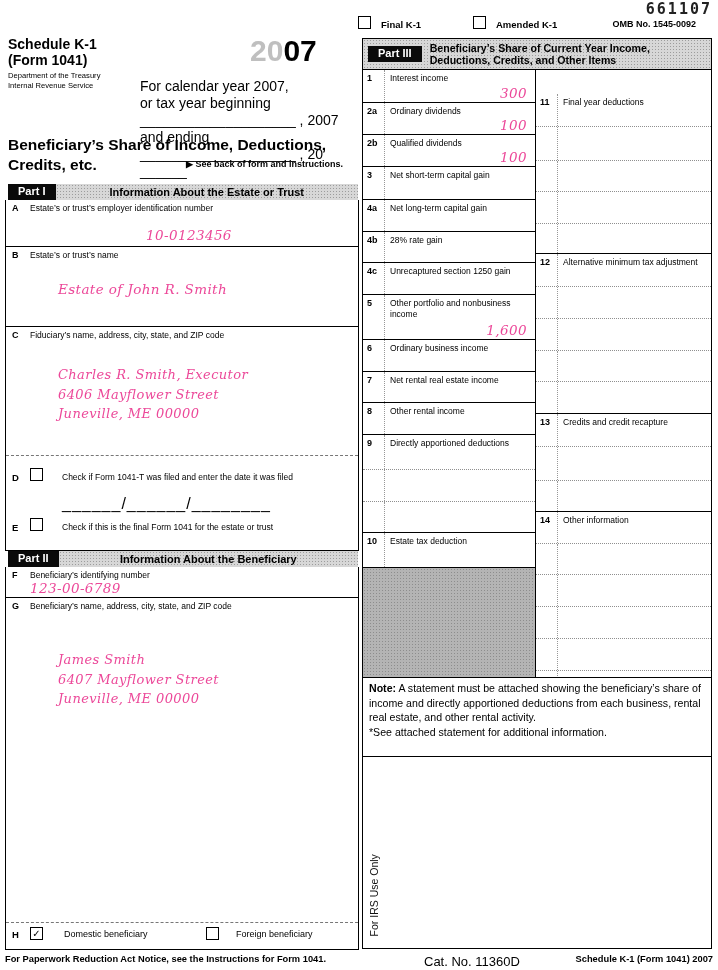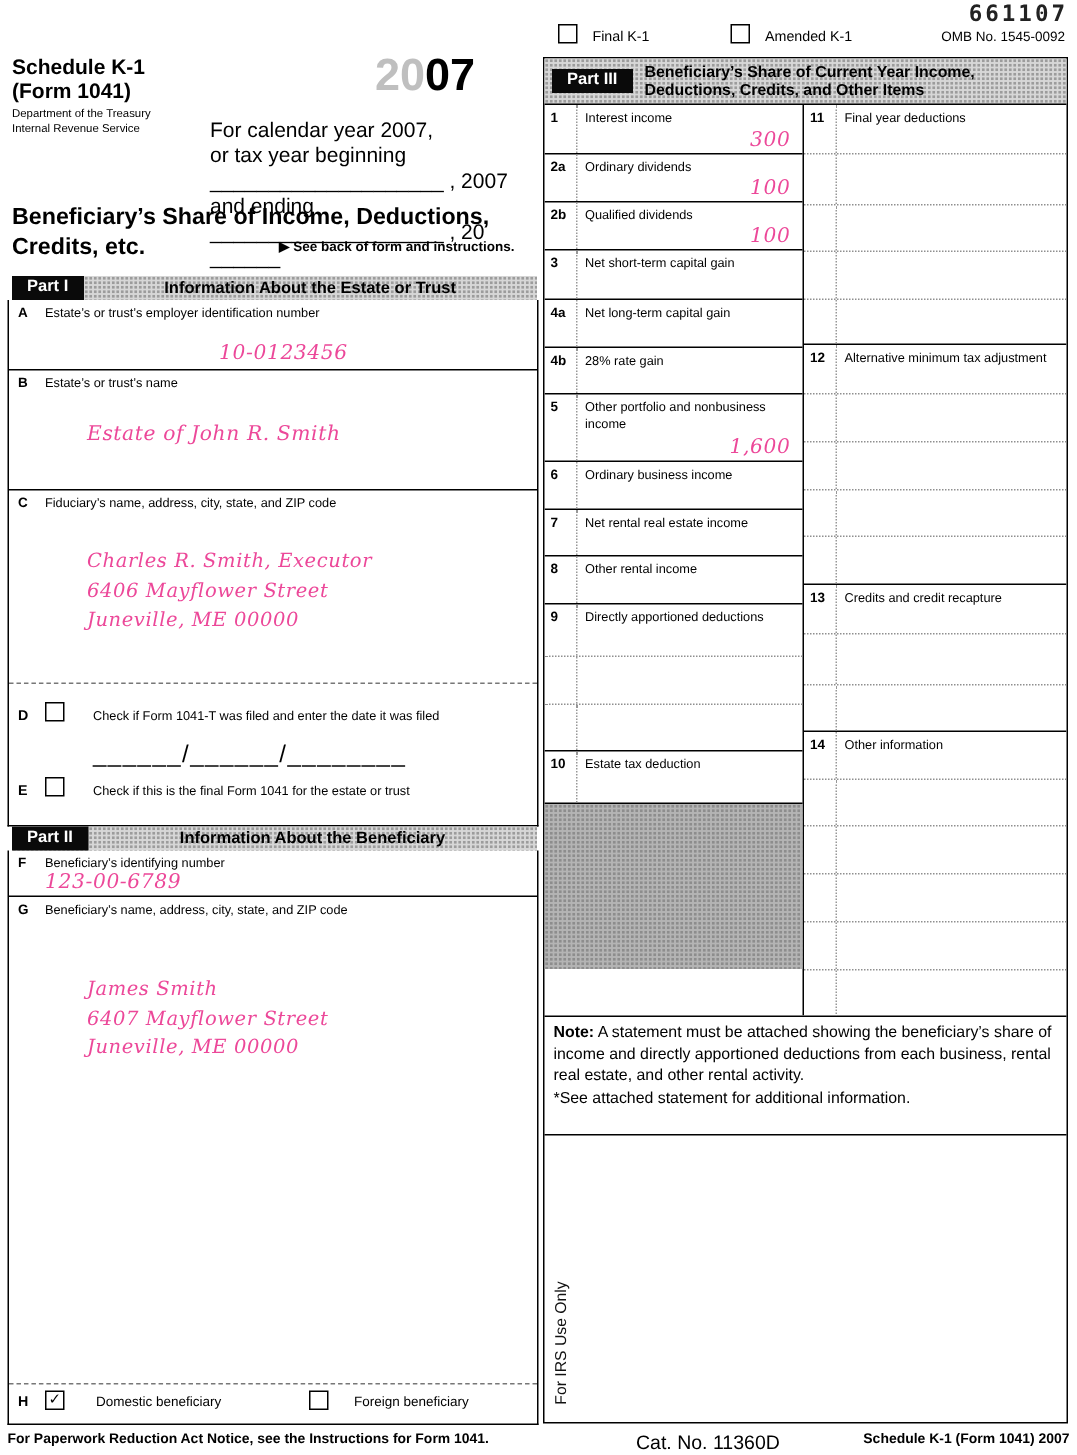--- a/index.html
+++ b/index.html
@@ -36,21 +36,21 @@
   .part-bar .bar-title { flex:1; text-align:center; font-weight:bold; font-size:11px; }
 
   .lbox { left:5px; width:354px; border-left:1.4px solid #000; border-right:1.4px solid #000; border-bottom:1.4px solid #000; }
   .lrow { position:relative; width:100%; }
   .letter { position:absolute; left:6px; top:3px; font-weight:bold; font-size:9px; }
   .flabel { position:absolute; left:24px; top:3px; font-size:8.5px; }
   .sol { border-bottom:1px solid #000; }
   .dash { border-bottom:1.2px dashed #777; }
 
   
-  #topchecks { left:362px; top:14px; width:350px; height:20px; }
+  #topchecks { left:348px; top:14px; width:350px; height:20px;font-weight:bold; }
   #serial { right:6px; top:0px; font-family:"DejaVu Sans Mono", monospace; font-weight:bold;
             font-size:15px; letter-spacing:2px; color:#222; }
   .cbl { font-size:9.5px; margin-left:5px; vertical-align:middle; }
   #omb { position:absolute; right:2px; top:5px; font-size:9px; }
 
   #p3 { left:362px; top:38px; width:350px; height:911px; border:1.6px solid #000; background:#fff; }
   #p3-header { height:31px; display:flex; align-items:center; border-bottom:1.4px solid #000; }
   #p3-header .partbadge { margin:0 8px 0 5px; }
   #p3-title { font-size:10.6px; font-weight:bold; line-height:12.5px; }
   #p3-table { position:relative; height:607px; display:flex; overflow:hidden; }
@@ -220,20 +220,24 @@
             <span class="p3label">Net short-term capital gain</span>
           </div>
           <div class="p3row" style="height: 32px; border-bottom: 1px solid rgb(0, 0, 0);">
             <span class="p3num">4a</span>
             <span class="p3label">Net long-term capital gain</span>
           </div>
           <div class="p3row" style="height: 31px; border-bottom: 1px solid rgb(0, 0, 0);">
             <span class="p3num">4b</span>
             <span class="p3label">28% rate gain</span>
           </div>
+          <div class="p3row" style="height: 32px; border-bottom: 1px solid rgb(0, 0, 0);">
+            <span class="p3num">4c</span>
+            <span class="p3label">Unrecaptured section 1250 gain</span>
+          </div>
           <div class="p3row" style="height: 45px; border-bottom: 1px solid rgb(0, 0, 0);">
             <span class="p3num">5</span>
             <span class="p3label">Other portfolio and nonbusiness income</span>
             <span class="hw p3value">1,600</span>
           </div>
           <div class="p3row" style="height: 32px; border-bottom: 1px solid rgb(0, 0, 0);">
             <span class="p3num">6</span>
             <span class="p3label">Ordinary business income</span>
           </div>
           <div class="p3row" style="height: 31px; border-bottom: 1px solid rgb(0, 0, 0);">
@@ -256,21 +260,21 @@
             <span class="p3num"></span>
             <span class="p3label"></span>
           </div>
           <div class="p3row" style="height: 35px; border-bottom: 1px solid rgb(0, 0, 0);">
             <span class="p3num">10</span>
             <span class="p3label">Estate tax deduction</span>
           </div>
           <div class="p3row shaded" style="height: 110px; border-bottom: none;"></div>
         </div>
       <div id="p3-right-col">
-          <div class="p3row" style="height: 33px; border-bottom: 1px dotted rgb(143, 143, 143);">
+          <div class="p3row" style="height: 33px; border-bottom: 1px dotted rgb(143, 143, 143); margin-top: 24px;">
             <span class="p3num">11</span>
             <span class="p3label">Final year deductions</span>
           </div>
           <div class="p3row" style="height: 34px; border-bottom: 1px dotted rgb(143, 143, 143);">
             <span class="p3num"></span>
             <span class="p3label"></span>
           </div>
           <div class="p3row" style="height: 31px; border-bottom: 1px dotted rgb(143, 143, 143);">
             <span class="p3num"></span>
             <span class="p3label"></span>

